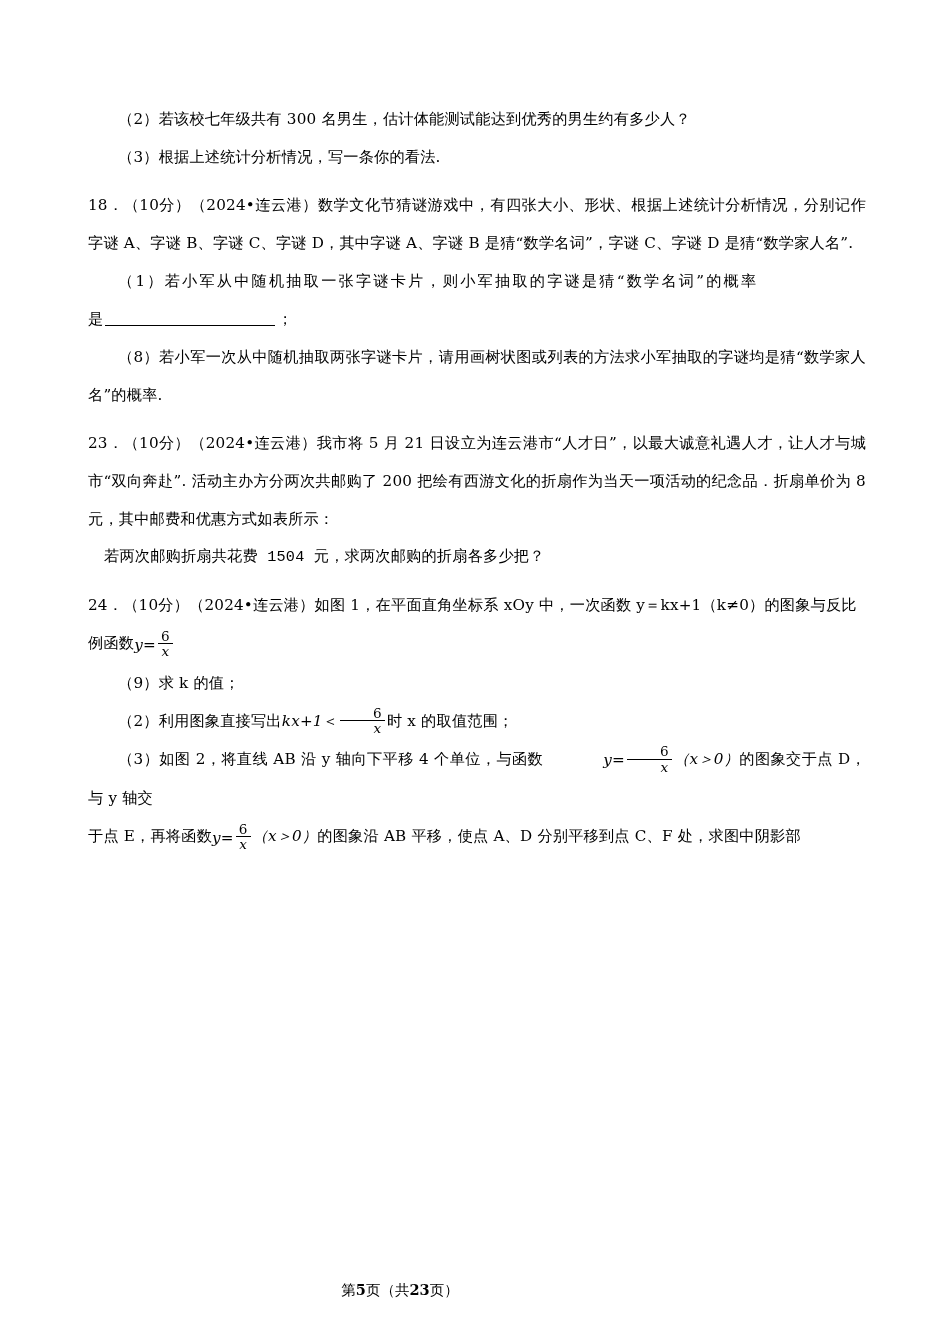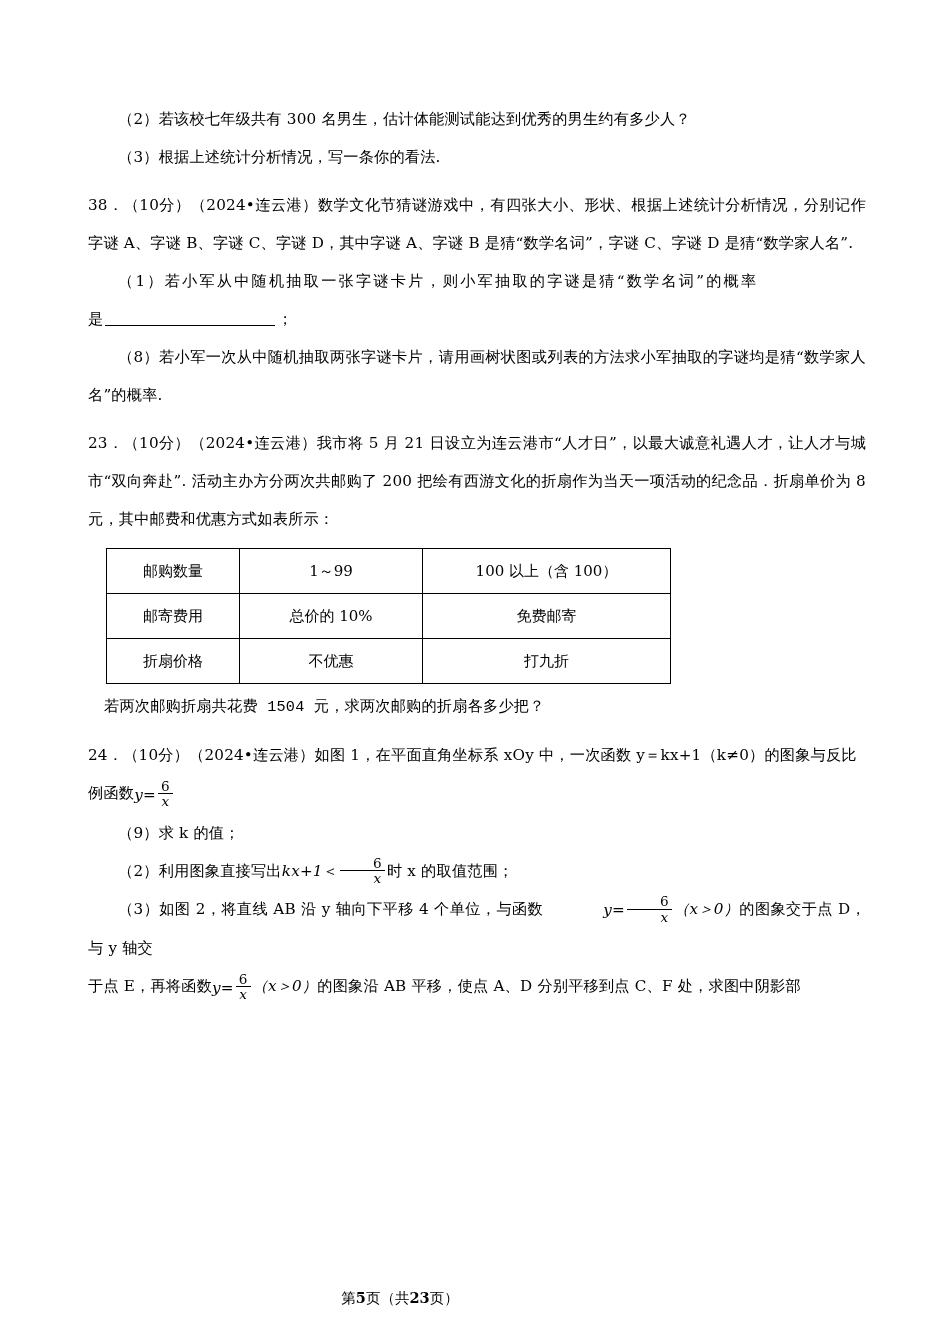--- a/index.html
+++ b/index.html
@@ -93,72 +93,53 @@
     vertical-align: middle;
     padding: 2px 6px;
   }
   table.pricing td.c1 { width: 120px; }
   table.pricing td.c2 { width: 170px; }
   table.pricing td.c3 { width: 235px; }
   .footer {
     position: absolute;
     left: 0;
     right: 0;
-    bottom: 36px;
+    bottom: 44px;
     text-align: center;
     font-size: 14.5px;
   }
   .footer .pg { font-weight: bold; }
 </style>
 </head>
 <body>
 
 <div class="page">
   <div class="content">
 
     <p class="para indent1">（2）若该校七年级共有 300 名男生，估计体能测试能达到优秀的男生约有多少人？</p>
     <p class="para indent1">（3）根据上述统计分析情况，写一条你的看法.</p>
 
     <div class="q-block">
       <p class="para">
-        <span>38</span><span>．</span><span>（10分）</span><span>（2024•连云港）</span><span>数学文化节猜谜游戏中，有四张大小、形状、根据上述统计分析情况，分别记作字谜 A、字谜 B、字谜 C、字谜 D，其中字谜 A、字谜 B 是猜“数学名词”，字谜 C、字谜 D 是猜“数学家人名”.</span>
+        <span>18</span><span>．</span><span>（10分）</span><span>（2024•连云港）</span><span>数学文化节猜谜游戏中，有四张大小、形状、根据上述统计分析情况，分别记作字谜 A、字谜 B、字谜 C、字谜 D，其中字谜 A、字谜 B 是猜“数学名词”，字谜 C、字谜 D 是猜“数学家人名”.</span>
       </p>
       <p class="para indent1 spaced">
         <span>（1）若小军从中随机抽取一张字谜卡片，则小军抽取的字谜是猜“数学名词”的概率</span>
       </p>
       <p class="para">
         <span>是</span><span class="blank-line"></span><span>；</span>
       </p>
       <p class="para indent1">（8）若小军一次从中随机抽取两张字谜卡片，请用画树状图或列表的方法求小军抽取的字谜均是猜“数学家人名”的概率.</p>
     </div>
 
     <div class="q-block">
       <p class="para">
         <span>23</span><span>．</span><span>（10分）</span><span>（2024•连云港）</span><span>我市将 5 月 21 日设立为连云港市“人才日”，以最大诚意礼遇人才，让人才与城市“双向奔赴”. 活动主办方分两次共邮购了 200 把绘有西游文化的折扇作为当天一项活动的纪念品．折扇单价为 8 元，其中邮费和优惠方式如表所示：</span>
       </p>
 
-      <table class="pricing">
-        <tbody>
-          <tr>
-            <td class="c1">邮购数量</td>
-            <td class="c2">1～99</td>
-            <td class="c3">100 以上（含 100）</td>
-          </tr>
-          <tr>
-            <td class="c1">邮寄费用</td>
-            <td class="c2">总价的 10%</td>
-            <td class="c3">免费邮寄</td>
-          </tr>
-          <tr>
-            <td class="c1">折扇价格</td>
-            <td class="c2">不优惠</td>
-            <td class="c3">打九折</td>
-          </tr>
-        </tbody>
-      </table>
 
       <p class="para indent2">若两次邮购折扇共花费 1504 元，求两次邮购的折扇各多少把？</p>
     </div>
 
     <div class="q-block">
       <p class="para">
         <span>24</span><span>．</span><span>（10分）</span><span>（2024•连云港）</span><span>如图 1，在平面直角坐标系 xOy 中，一次函数 y＝kx+1（k≠0）的图象与反比</span>
       </p>
       <p class="para">
         <span>例函数</span><span class="fracwrap"><span class="lhs">y=</span><span class="frac"><span class="num">6</span><span class="den ital">x</span></span></span>

